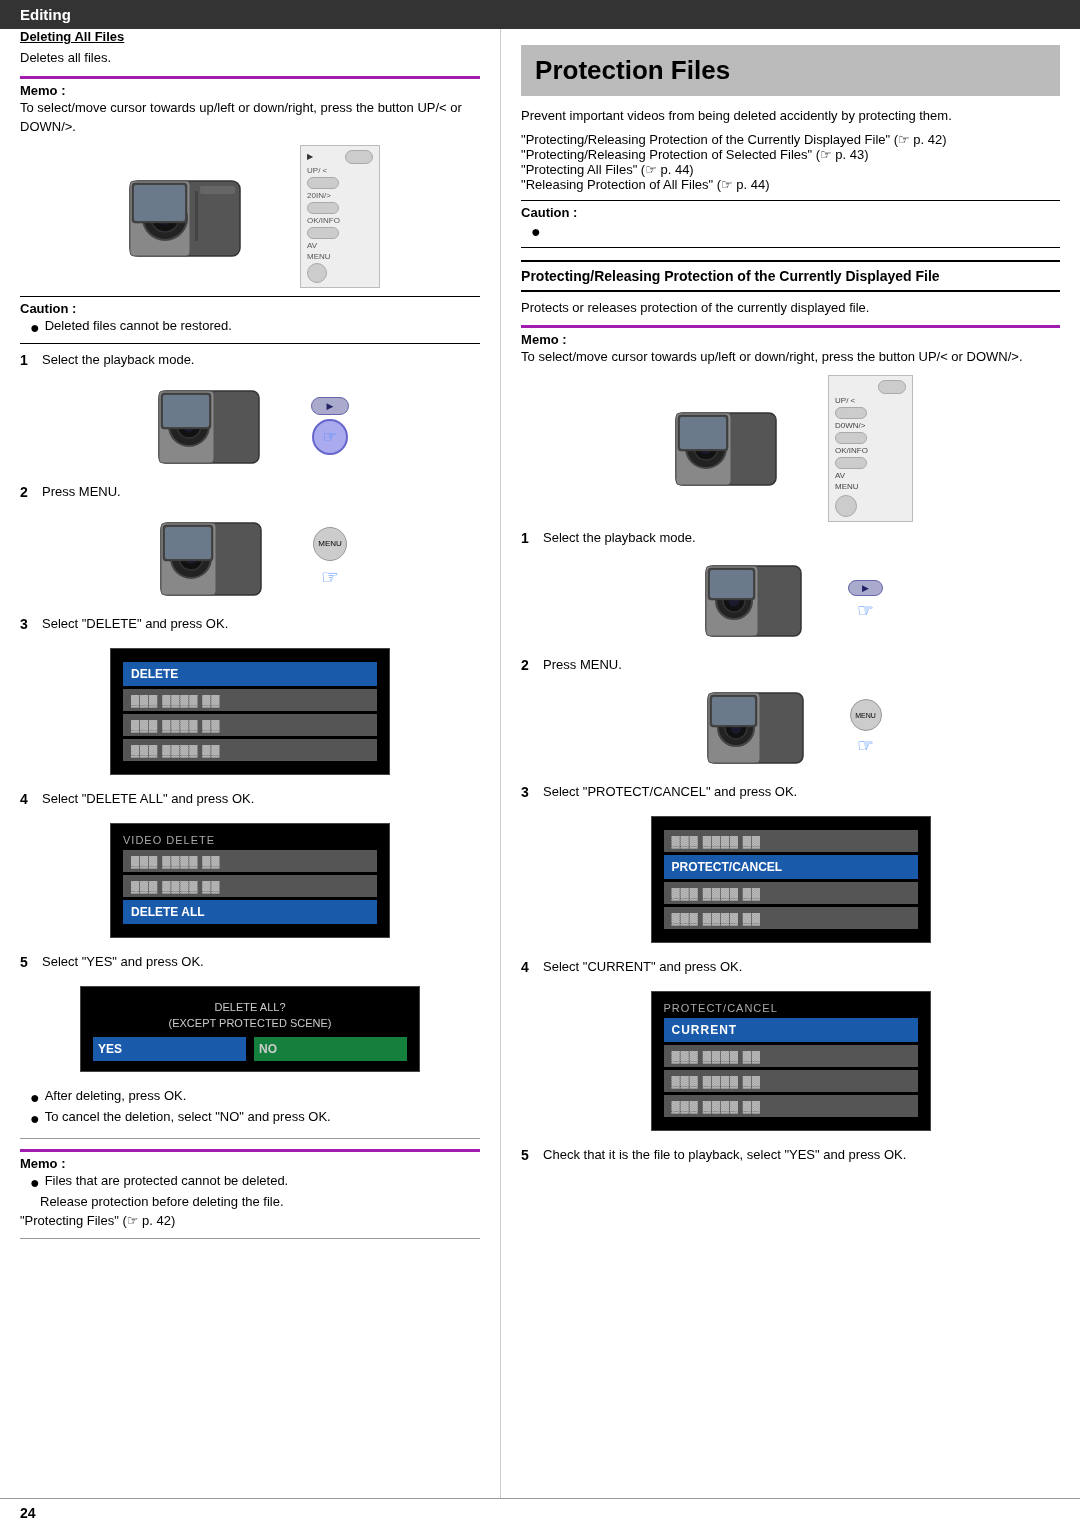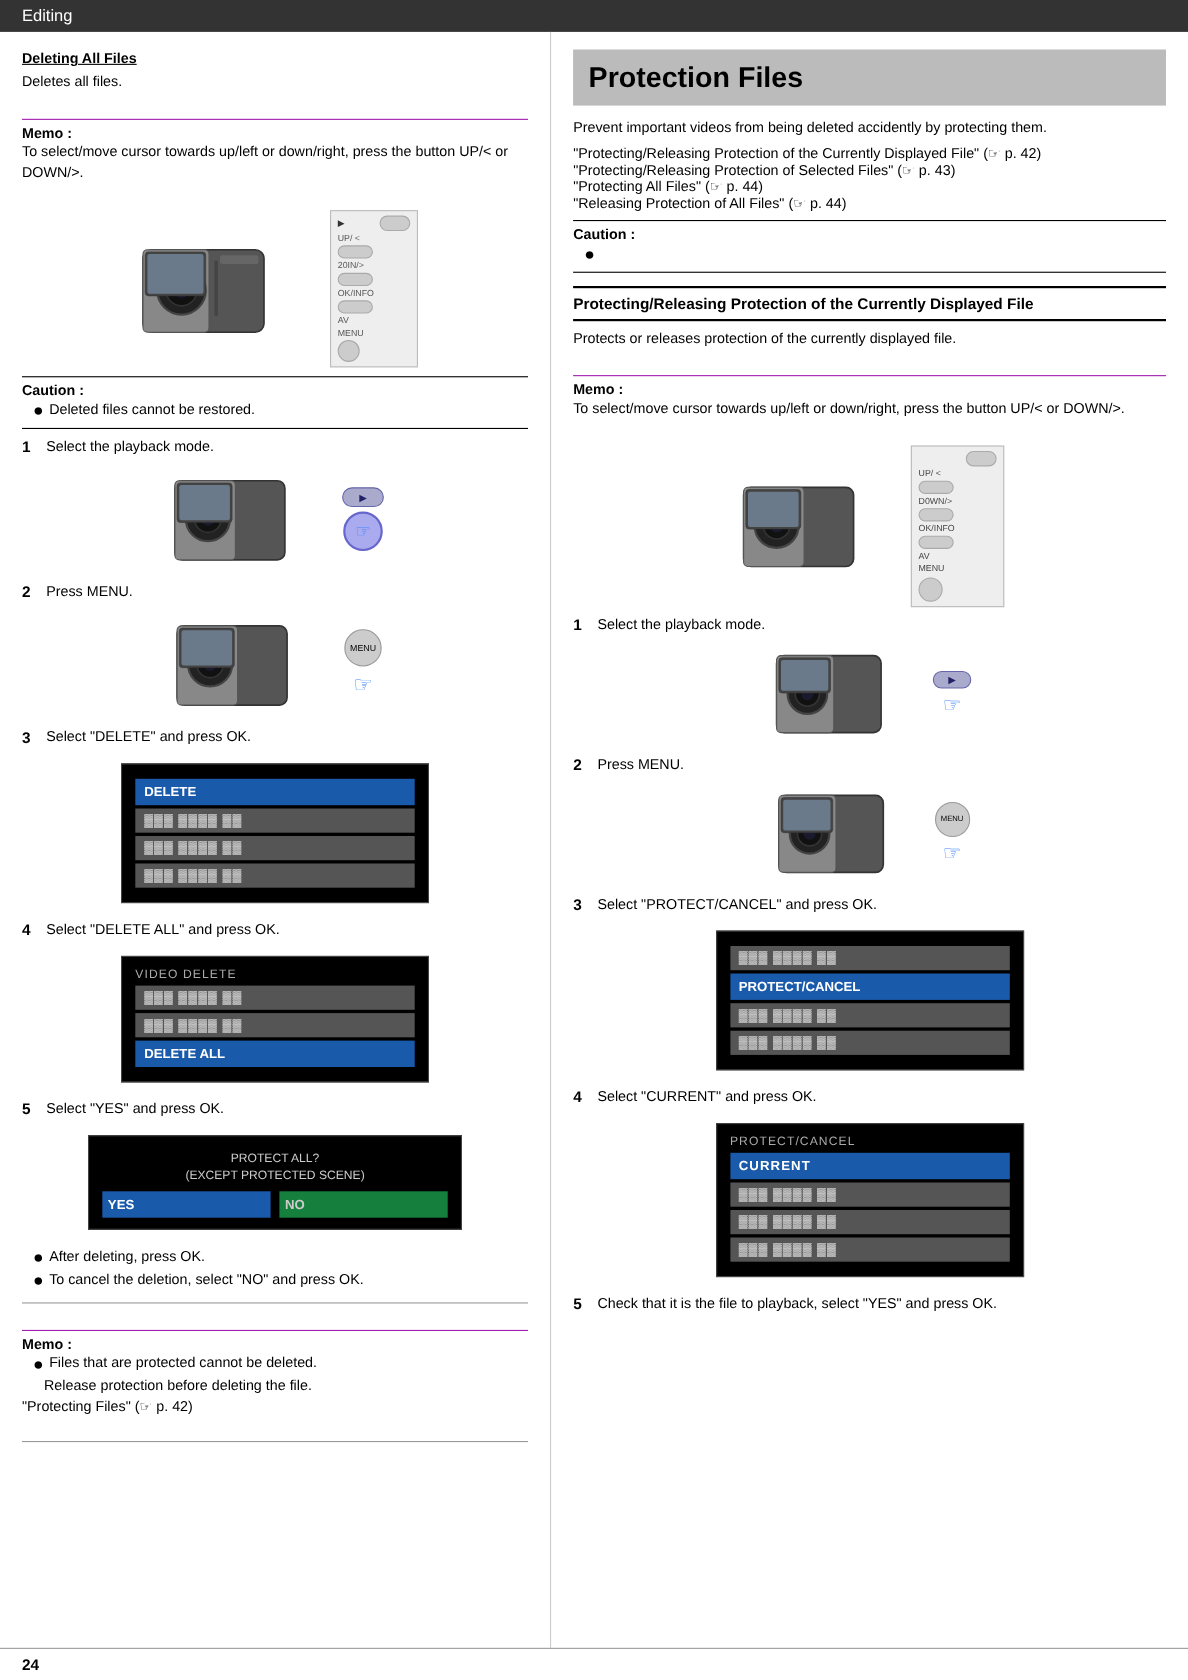--- a/index.html
+++ b/index.html
@@ -18,55 +18,55 @@
       width: 1080px;
       min-height: 1527px;
       padding: 0;
     }
 
     
     .header-bar {
       background: #333;
       color: #fff;
       font-size: 15px;
-      font-weight: normal;
+      font-weight: bold;
       padding: 6px 20px;
       width: 100%;
     }
 
     
     .columns {
       display: flex;
       flex: 1;
       padding: 0;
     }
 
     .left-col {
       width: 502px;
-      padding: 16px 20px;
+      padding: 0 20px;
       border-right: 1px solid #ccc;
     }
 
     .right-col {
       width: 580px;
       padding: 16px 20px;
     }
 
     h3.subsection {
       font-size: 13px;
       font-weight: bold;
       text-decoration: underline;
       margin-bottom: 4px;
     }
 
     p { margin-bottom: 6px; line-height: 1.5; }
 
     .memo-block {
-      margin: 24px 0;
-      border-top: 1px solid #a21caf;
+      margin: 8px 0;
+      border-top: 3px solid #a21caf;
       padding-top: 4px;
     }
 
     .memo-label {
       font-weight: bold;
       font-size: 13px;
     }
 
     .caution-block {
       margin: 8px 0;
@@ -395,21 +395,21 @@
         <div class="menu-item">▓▓▓ ▓▓▓▓ ▓▓</div>
         <div class="menu-item highlighted">DELETE ALL</div>
       </div>
 
       <div class="step">
         <span class="step-num">5</span>
         <span class="step-text">Select "YES" and press OK.</span>
       </div>
 
       <div class="menu-screen wide">
-        <div class="delete-all-text">PROTECT ALL?</div>
+        <div class="delete-all-text">DELETE ALL?</div>
         <div class="delete-all-text">(EXCEPT PROTECTED SCENE)</div>
         <div class="yn-row">
           <div class="yn-btn yes">YES</div>
           <div class="yn-btn no">NO</div>
         </div>
       </div>
 
       <div style="margin: 8px 0;">
         <div class="bullet-item">
           <span class="bullet-dot">●</span>

